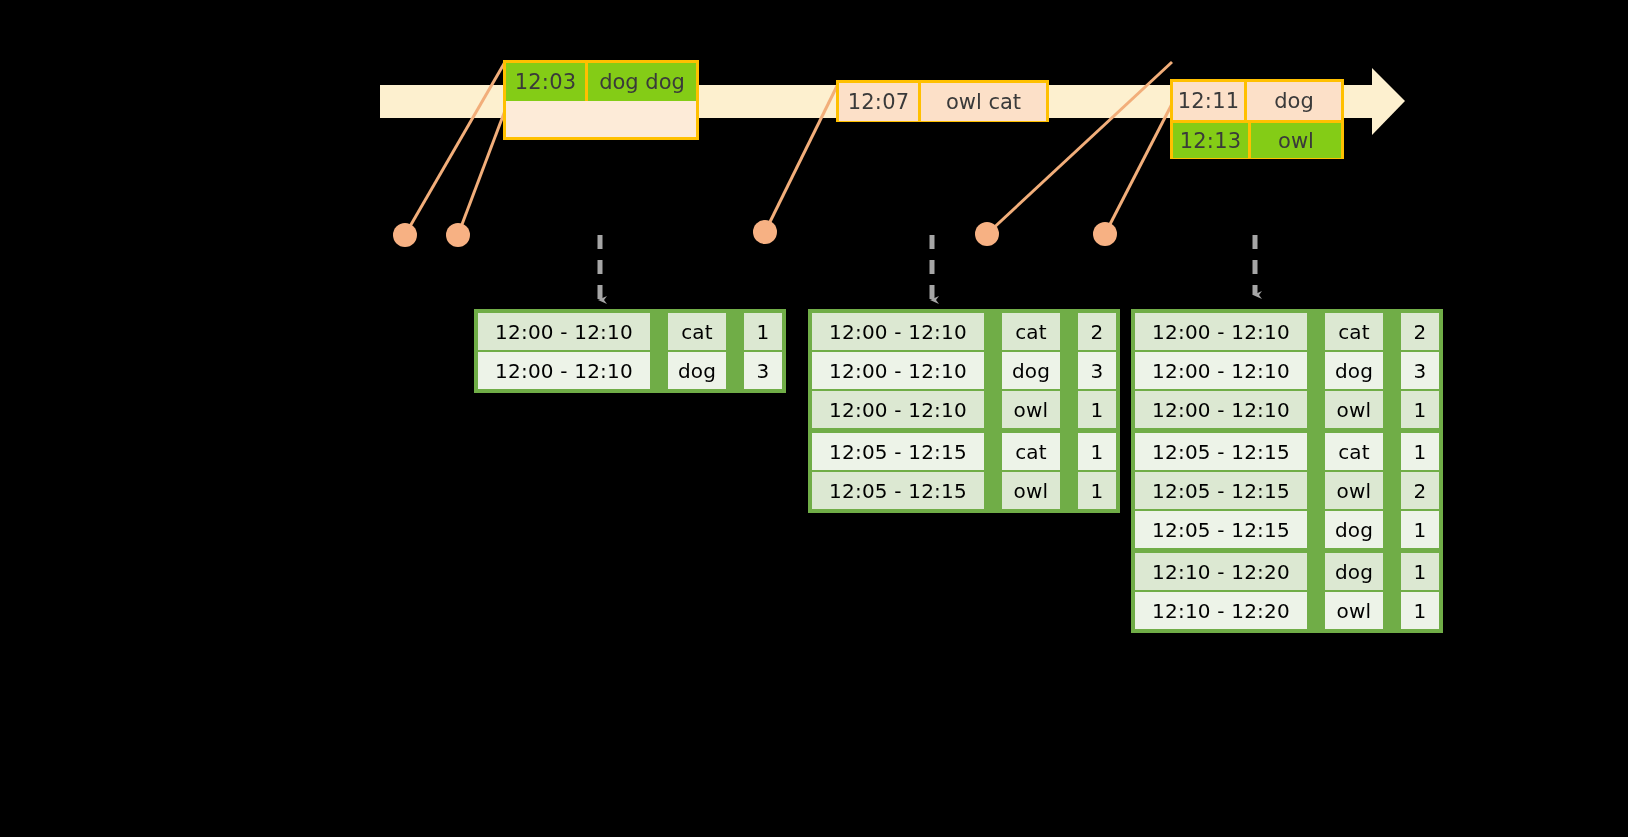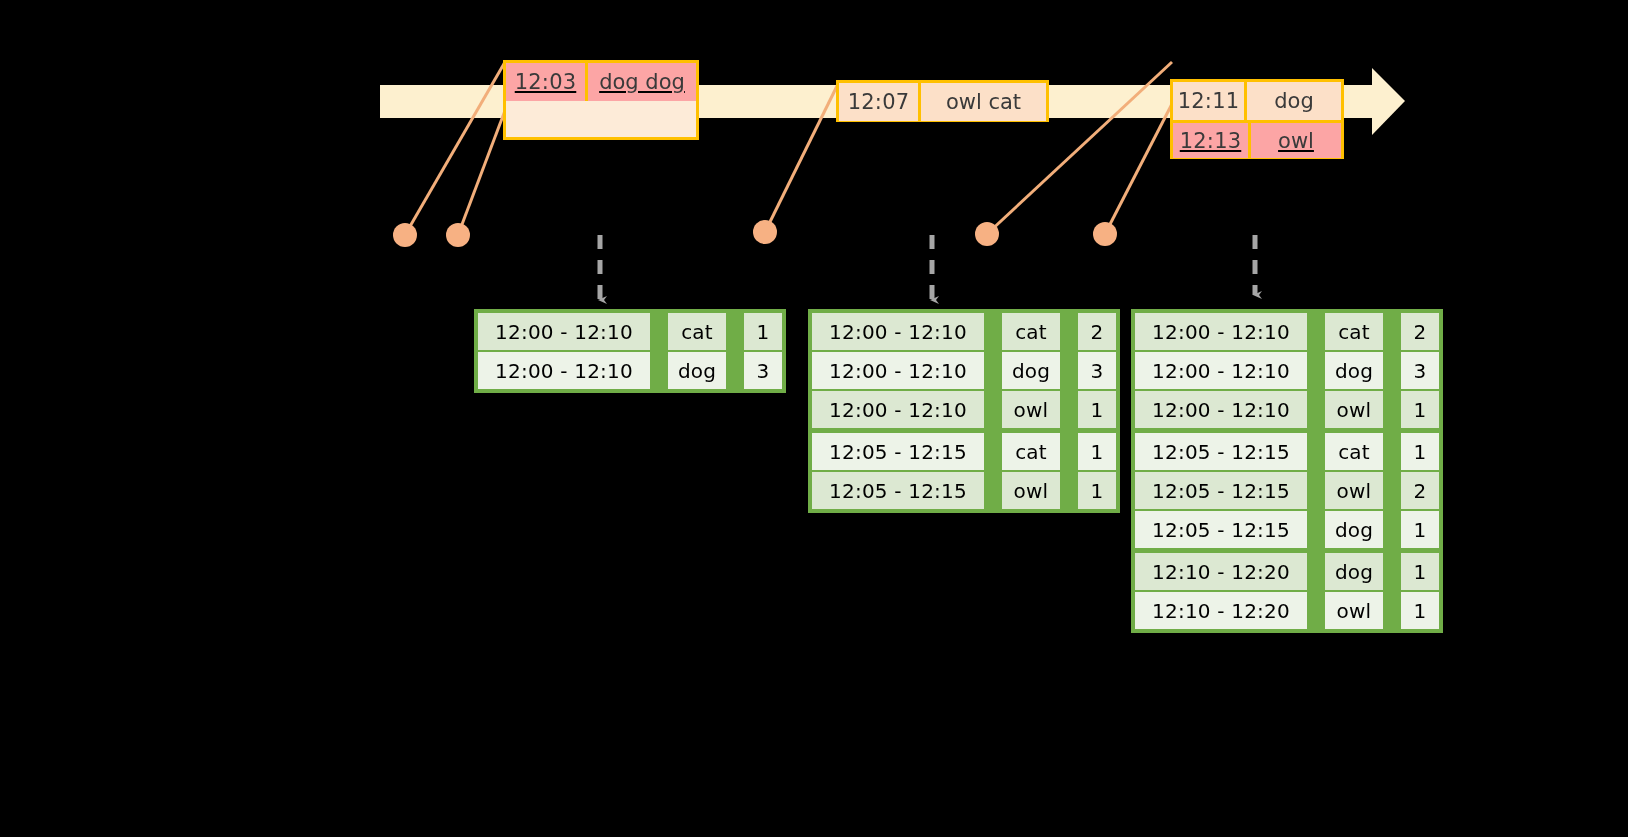--- a/index.html
+++ b/index.html
@@ -36,21 +36,21 @@
     border: 3px solid #FFC000;
     box-sizing: border-box;
     background: #FDEBD8;
   }
   .event-row {
     display: flex;
     height: 38px;
     box-sizing: border-box;
   }
   .event-row.shade-dark { background: #FCE0C8; }
-  .event-row.shade-light { background: #fca5a5; text-decoration: underline; }
+  .event-row.shade-light { background: #84cc16; }
   .event-row + .event-row { border-top: 3px solid #FFC000; }
   .ev-time {
     box-sizing: border-box;
     display: flex;
     align-items: center;
     justify-content: center;
     border-right: 3px solid #FFC000;
     color: #3a3a3a;
     font-size: 21px;
     letter-spacing: 0.2px;

